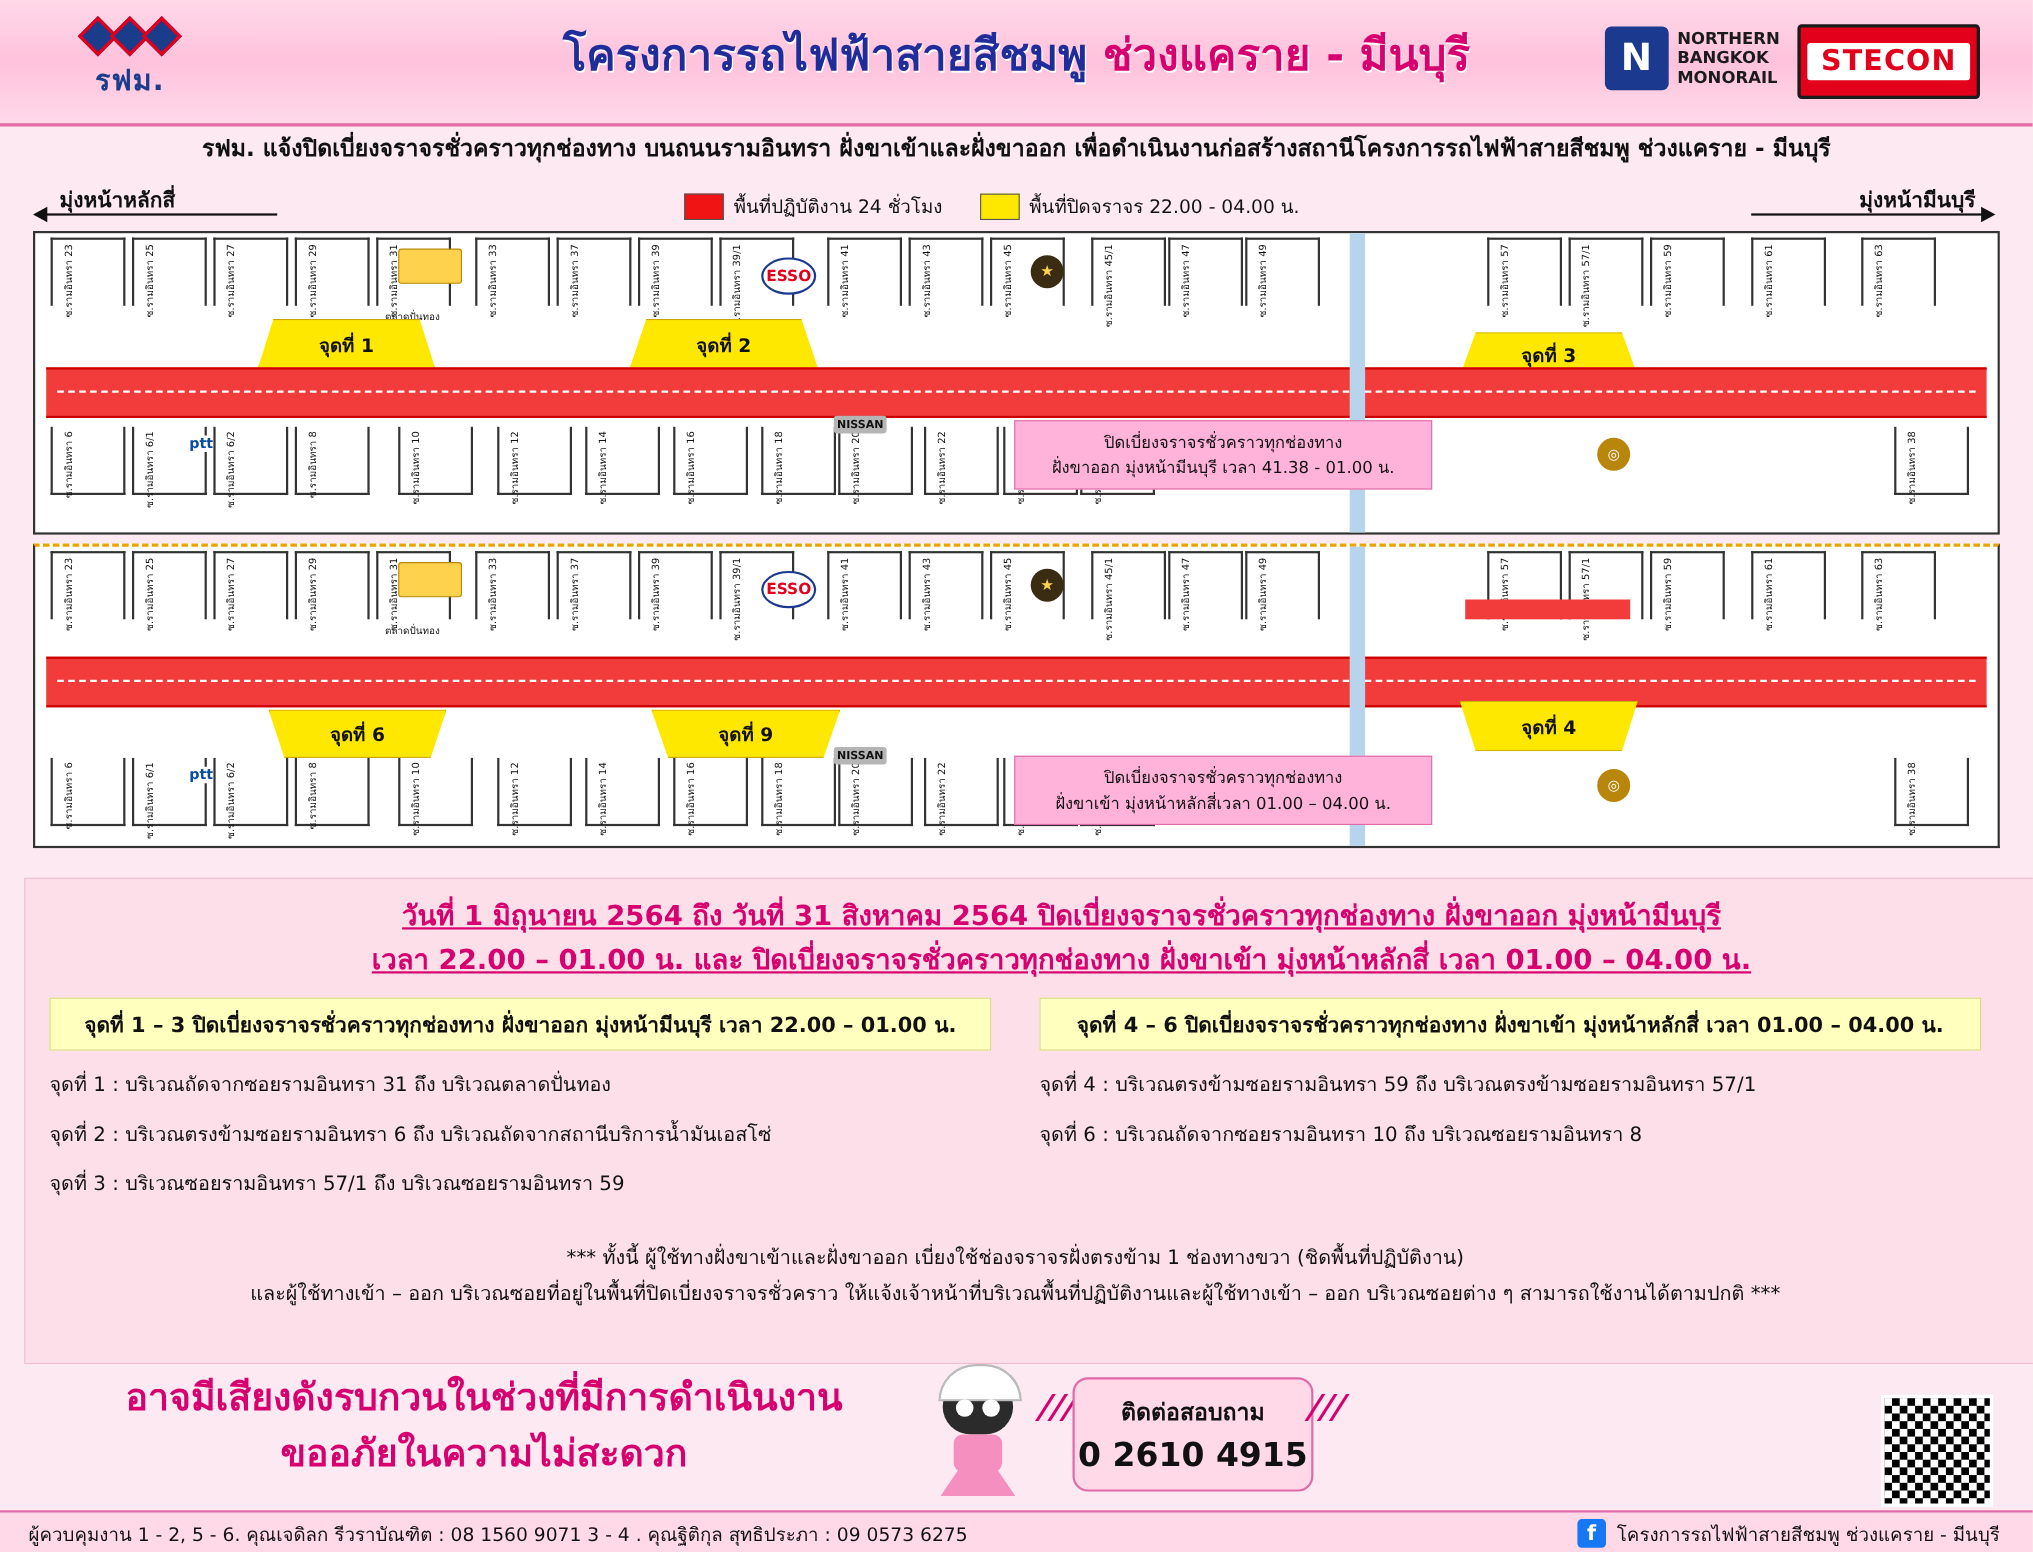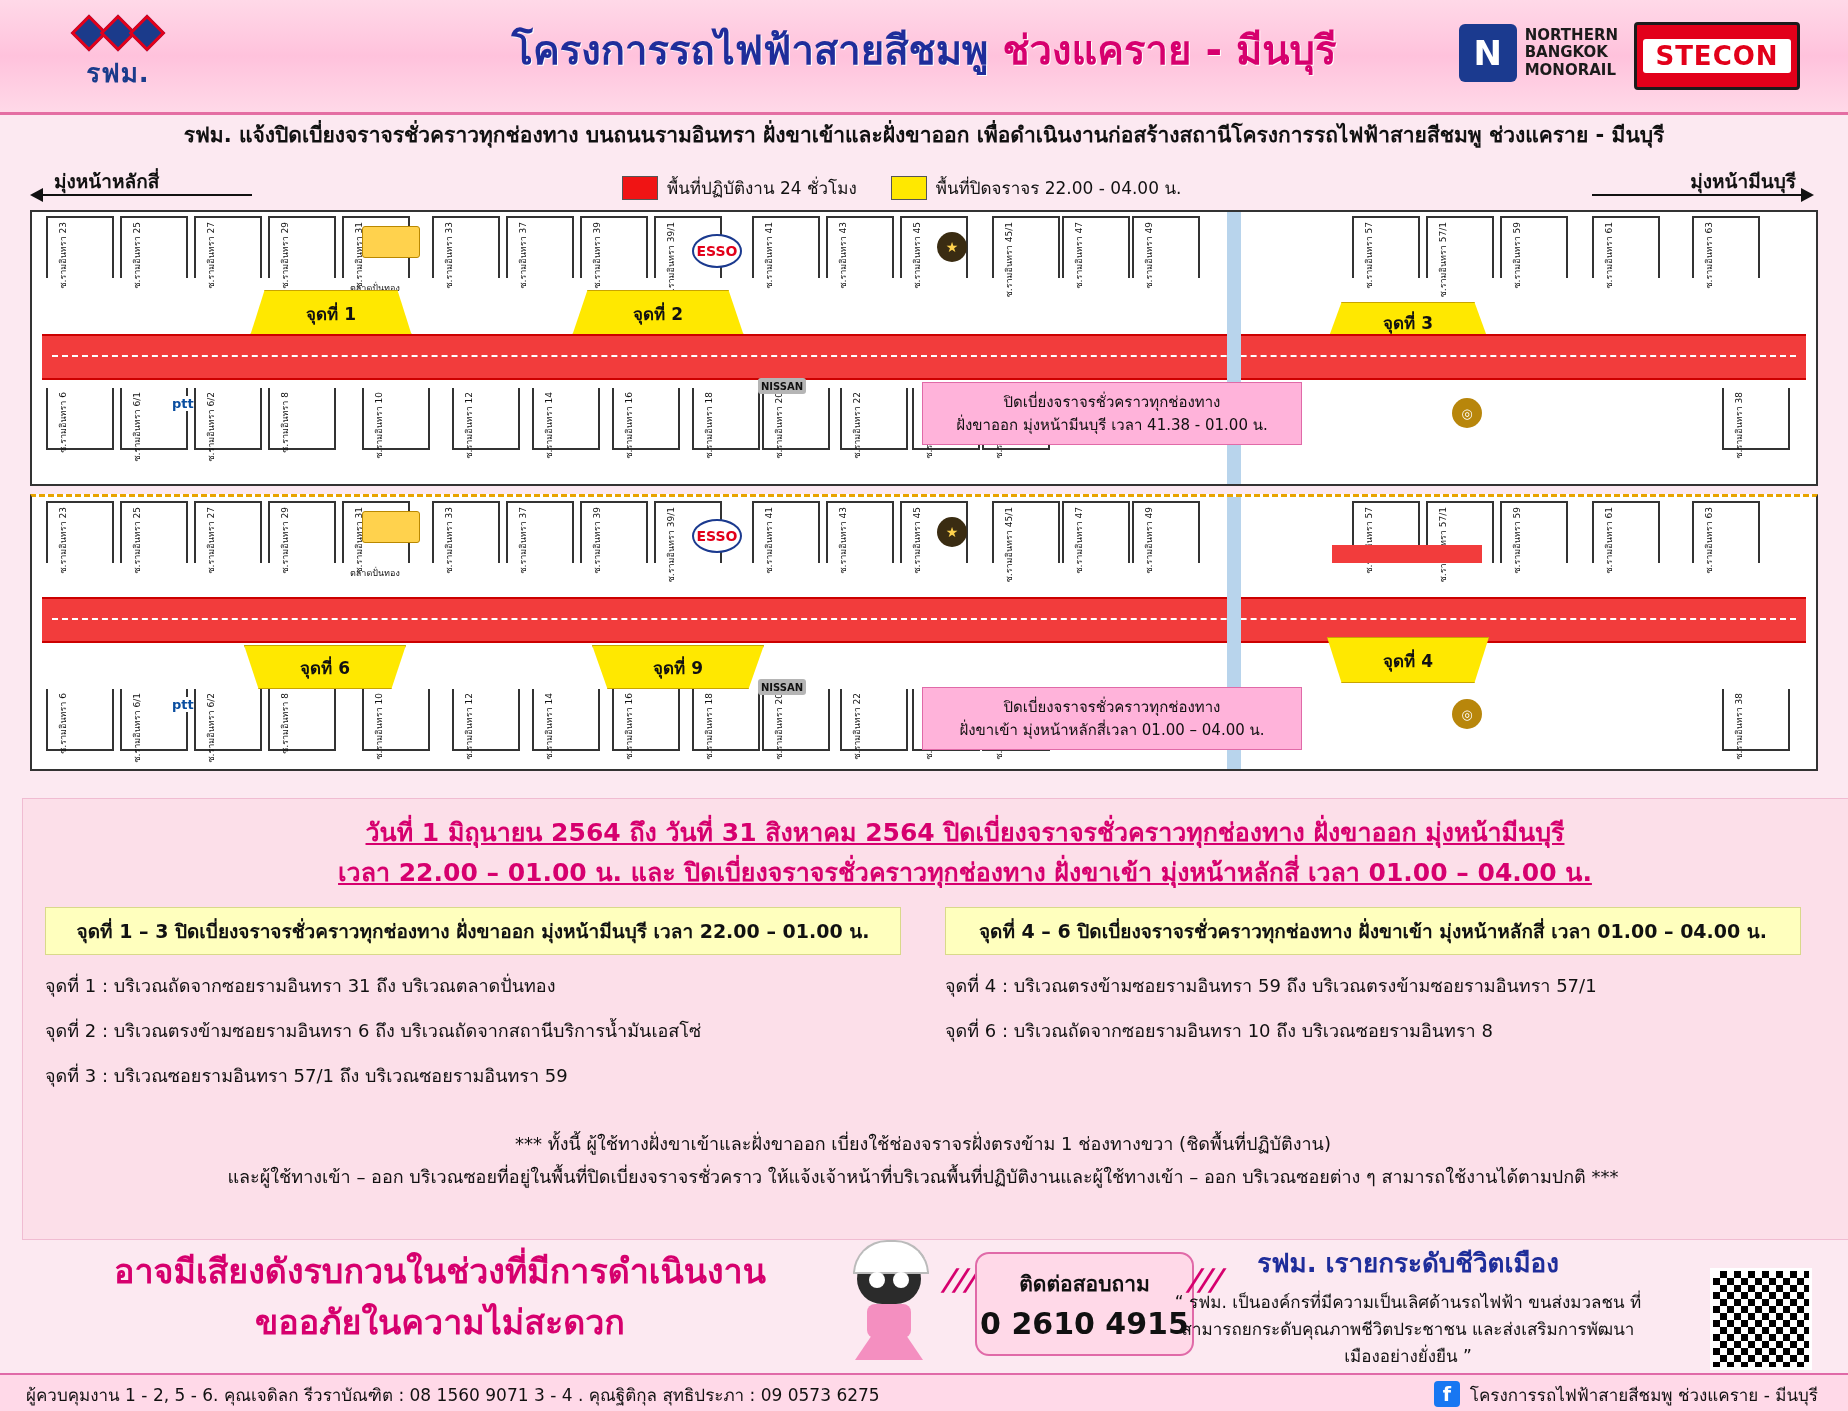--- a/index.html
+++ b/index.html
@@ -300,21 +300,21 @@
         <div class="soi-cap" style="left:1394px;"></div>
           <div class="soi-lbl" style="left:1404px;top:6px;">ซ.รามอินทรา 57/1</div>
         <div class="soi-cap" style="left:1468px;"></div>
           <div class="soi-lbl" style="left:1478px;top:6px;">ซ.รามอินทรา 59</div>
         <div class="soi-cap" style="left:1560px;"></div>
           <div class="soi-lbl" style="left:1570px;top:6px;">ซ.รามอินทรา 61</div>
         <div class="soi-cap" style="left:1660px;"></div>
           <div class="soi-lbl" style="left:1670px;top:6px;">ซ.รามอินทรา 63</div>
       </div>
 
-      <div class="zone trap" style="left:218px;top:78px;width:160px;height:44px;">จุดที่ 1</div>
+      <div class="zone trap" style="left:202px;top:78px;width:160px;height:44px;">จุดที่ 1</div>
       <div class="zone trap" style="left:540px;top:78px;width:170px;height:44px;">จุดที่ 2</div>
       <div class="zone trap" style="left:1295px;top:90px;width:160px;height:38px;">จุดที่ 3</div>
 
       <div class="mainroad" style="top:122px;"></div>
       <div class="dashline" style="top:143px;"></div>
 
       <div class="soi-row" style="top:176px;">
         <div class="soi-cap" style="left:14px;border-top:none;border-bottom:2px solid #333;"></div>
           <div class="soi-lbl" style="left:24px;top:4px;">ซ.รามอินทรา 6</div>
         <div class="soi-cap" style="left:88px;border-top:none;border-bottom:2px solid #333;"></div>
@@ -496,24 +496,20 @@
       <div class="skirt"></div>
     </div>
 
     <div class="speed">///</div>
     <div class="contact">
       <div class="t1">ติดต่อสอบถาม</div>
       <div class="t2">0 2610 4915</div>
     </div>
     <div class="speed2">///</div>
 
-    <div class="slogan">
-      <div class="s1">รฟม. เรายกระดับชีวิตเมือง</div>
-      <div class="s2">“ รฟม. เป็นองค์กรที่มีความเป็นเลิศด้านรถไฟฟ้า ขนส่งมวลชน ที่สามารถยกระดับคุณภาพชีวิตประชาชน และส่งเสริมการพัฒนาเมืองอย่างยั่งยืน ”</div>
-    </div>
 
     <div class="qr"></div>
   </div>
 
   <div class="footer">
     <div class="fl">ผู้ควบคุมงาน    1 - 2, 5 - 6. คุณเจดิลก รีวราบัณฑิต : 08 1560 9071        3 - 4 . คุณฐิติกุล สุทธิประภา : 09 0573 6275</div>
     <div class="fr">
       <div class="fb">f</div>
       <span>โครงการรถไฟฟ้าสายสีชมพู ช่วงแคราย - มีนบุรี</span>
     </div>

